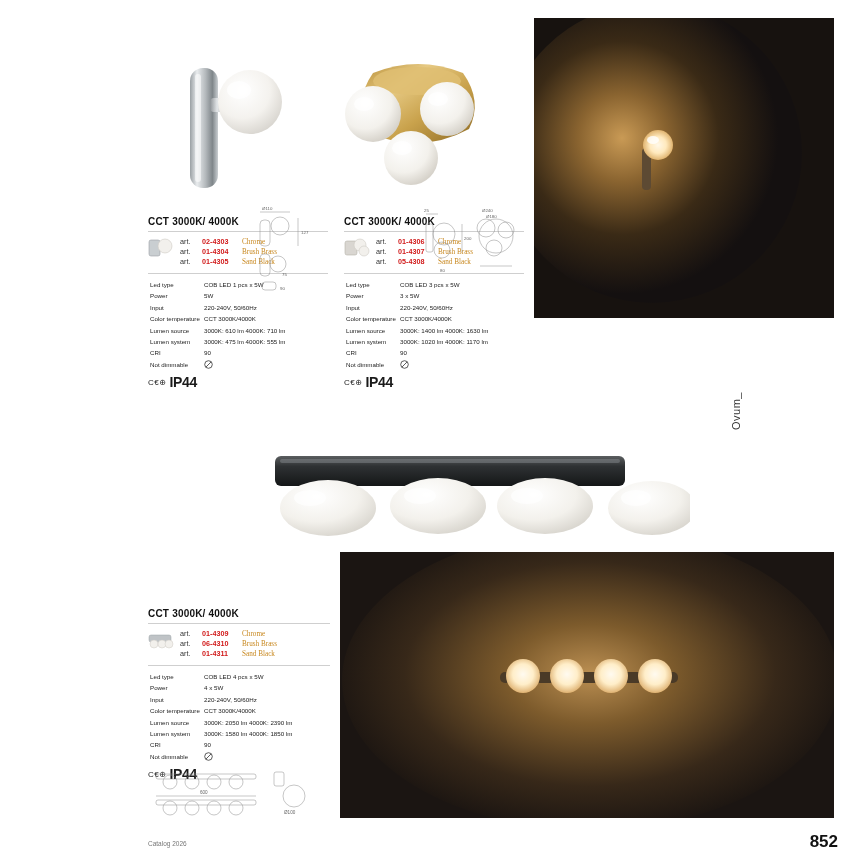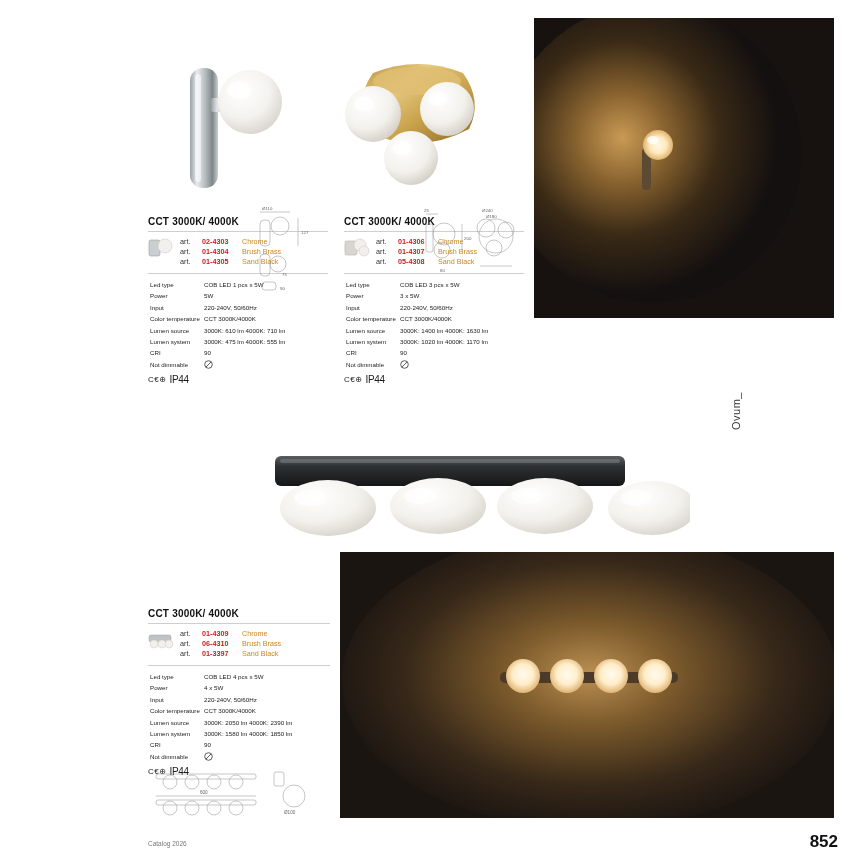--- a/index.html
+++ b/index.html
@@ -23,34 +23,34 @@
     font-size: 10px;
     letter-spacing: .2px;
     color:#111;
     font-weight: 700;
   }
   .rule { border-top:1px solid #cfcfcf; width:100%; }
 
   .variant-row { display:flex; align-items:flex-end; font-size:7.2px; line-height:10px; }
   .variant-row .art { color:#333; width:22px; }
   .variant-row .code { color:#d11a1a; font-weight:700; width:40px; }
-  .variant-row .name { color:#c8881f; }
+  .variant-row .name { color:#c8881f;font-family:Liberation Serif, serif; }
   .variant-row .name.brush { color:#c8881f; }
   .variant-row .name.sand { color:#c8881f; }
 
   .swatch-wrap { width:26px; height:22px; margin-right:6px; position:relative; }
 
   
   .spec { font-size:6.2px; line-height:9.4px; color:#222; width:100%; }
   .spec td { padding:0; vertical-align:top; }
   .spec td.k { width:52px; white-space:nowrap; }
   .spec td.v { white-space:nowrap; }
 
   .cert { display:flex; align-items:center; gap:3px; margin-top:3px; }
-  .ip { font-weight:400; font-size:10px; letter-spacing:-.3px; }
+  .ip { font-weight:700; font-size:14px; letter-spacing:-.3px; }
   .ce { font-size:8px; letter-spacing:.5px; }
 
   .side-label {
     position:absolute;
     font-size:11px; color:#333;
     transform: rotate(-90deg);
     transform-origin: left top;
     letter-spacing:.5px;
   }
 
@@ -421,21 +421,21 @@
           <span class="code">01-4309</span>
           <span class="name">Chrome</span>
         </div>
         <div class="variant-row">
           <span class="art">art.</span>
           <span class="code">06-4310</span>
           <span class="name brush">Brush Brass</span>
         </div>
         <div class="variant-row">
           <span class="art">art.</span>
-          <span class="code">01-3397</span>
+          <span class="code">01-4311</span>
           <span class="name sand">Sand Black</span>
         </div>
       </div>
     </div>
 
     <div class="rule" style="margin-top:6px;"></div>
 
     <table class="spec" style="margin-top:4px;">
       <tbody>
           <tr>

